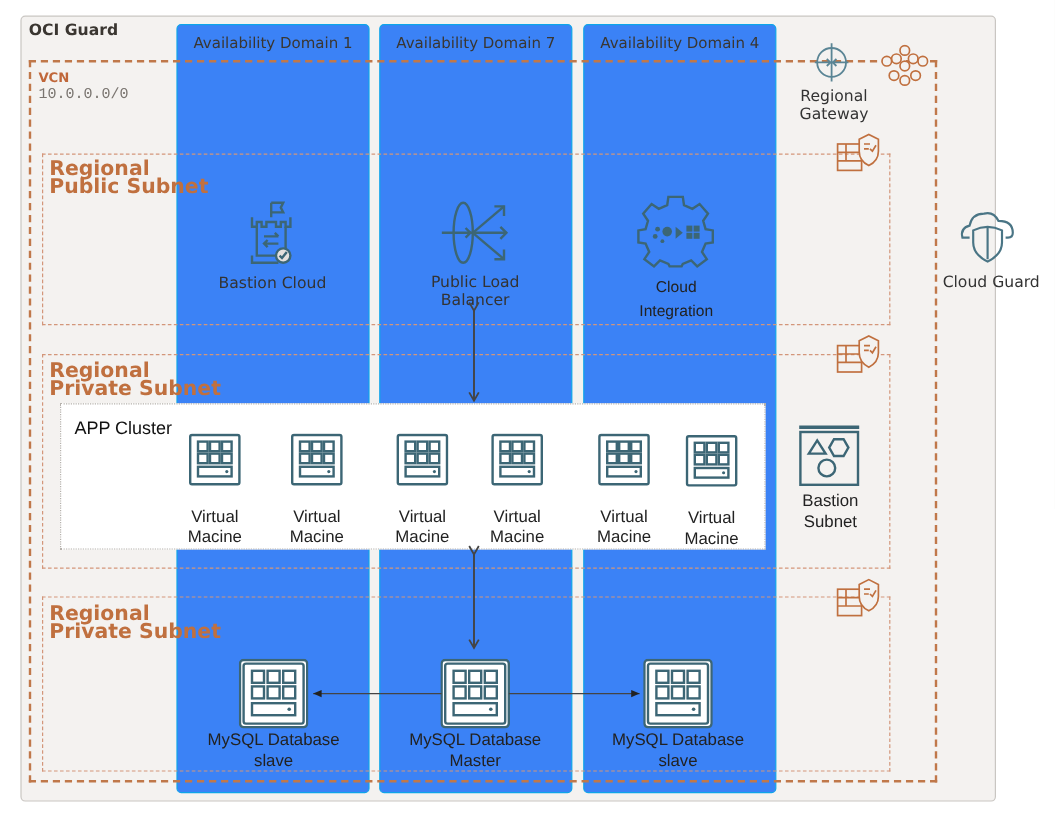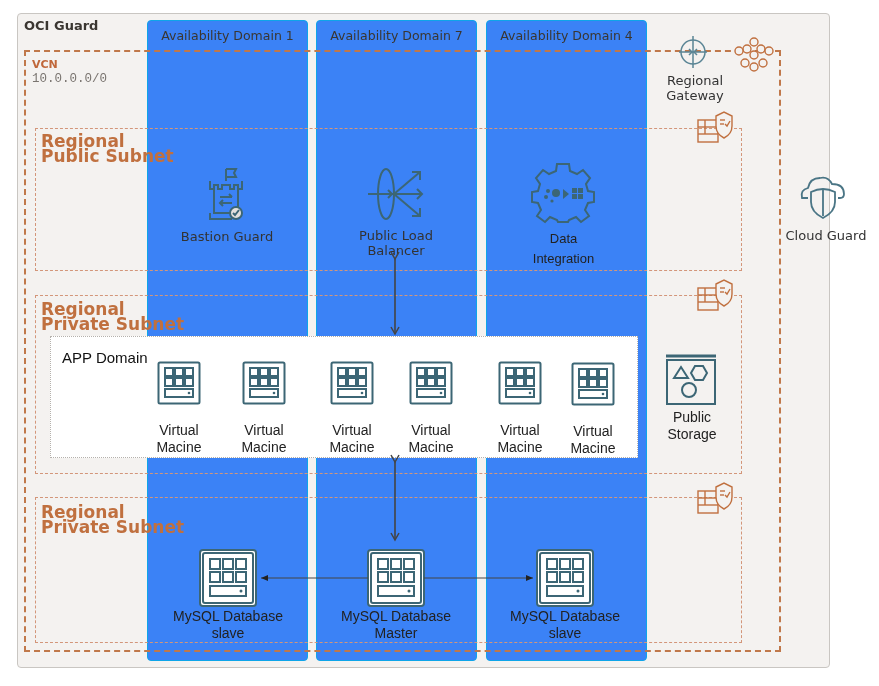--- a/index.html
+++ b/index.html
@@ -139,21 +139,21 @@
     <line x1="20" y1="2" x2="20" y2="14"></line>
     <path d="M20 2 L30 2 L28 6 L30 10 L20 10"></path>
     <path d="M4 14 L4 22 L8 22 L8 18 L12 18 L12 22 L16 22 L16 18 L24 18 L24 22 L28 22 L28 18 L32 18 L32 22 L36 22 L36 14"></path>
     <path d="M8 22 L8 46 L32 46 L32 22"></path>
     <path d="M4 46 L4 52 L26 52"></path>
     <path d="M14 30 L26 30 M23 27 L26 30 M14 36 L26 36 M17 33 L14 36 L17 39"></path>
     <circle cx="30" cy="46" r="6" fill="#e4e0dd"></circle>
     <path d="M27 46 L29 48 L33 43"></path>
   </g>
 </svg>
-<div class="abs label-dv" style="left:167px;top:229px;width:120px;">Bastion Guard</div>
+<div class="abs label-dv" style="left:167px;top:229px;width:120px;">Bastion Cloud</div>
 
 <svg class="abs" style="left:368px;top:166px;" width="58" height="56" viewBox="0 0 58 56">
   <g class="icon-teal" stroke-width="2">
     <ellipse cx="18" cy="28" rx="8" ry="25"></ellipse>
     <line x1="0" y1="28" x2="26" y2="28"></line>
     <path d="M20 24 L24 28 L20 32"></path>
     <line x1="26" y1="28" x2="52" y2="6"></line>
       <path d="M44 6 L52 6 L52 14"></path>
     <line x1="26" y1="28" x2="54" y2="28"></line>
       <path d="M49 23 L54 28 L49 33"></path>
@@ -176,21 +176,21 @@
       <circle cx="22" cy="38" r="1.6"></circle>
     <circle cx="26" cy="30" r="4"></circle>
     <path d="M33 26 L39 31 L33 36 Z"></path>
     <rect x="42" y="25" width="5" height="5"></rect>
       <rect x="48" y="25" width="5" height="5"></rect>
     <rect x="42" y="31" width="5" height="5"></rect>
       <rect x="48" y="31" width="5" height="5"></rect>
   </g>
 </svg>
 <div class="abs label" style="left:506px;top:230px;width:115px;font-size:13px;">
-  <div>Data</div>
+  <div>Cloud</div>
   <div style="margin-top:3px;">Integration</div>
 </div>
 
 <svg class="abs" style="left:800px;top:172px;" width="46" height="48" viewBox="0 0 46 48">
   <g stroke="#4a7585" fill="none" stroke-width="1.8">
     <path d="M8 26 L2 26 Q0 18 8 16 Q10 6 20 6 Q28 4 32 12 Q44 12 44 22 Q44 26 40 26 L38 26"></path>
     <path d="M11 20 Q23 14 35 20 L35 30 Q35 40 23 46 Q11 40 11 30 Z"></path>
     <line x1="23" y1="18" x2="23" y2="44"></line>
   </g>
 </svg>
@@ -199,26 +199,26 @@
 <svg class="abs" style="left:665px;top:354px;" width="52" height="52" viewBox="0 0 52 52">
   <g class="icon-teal" stroke-width="2">
     <line x1="1" y1="2" x2="51" y2="2" stroke-width="3"></line>
     <rect x="2" y="6" width="48" height="44"></rect>
     <path d="M9 24 L16 13 L23 24 Z"></path>
     <path d="M30 12 L38 12 L42 19 L38 26 L30 26 L26 19 Z"></path>
     <circle cx="24" cy="36" r="7"></circle>
   </g>
 </svg>
 <div class="abs label" style="left:650px;top:409px;width:84px;">
-  <div>Public</div>
-  <div>Storage</div>
+  <div>Bastion</div>
+  <div>Subnet</div>
 </div>
 
 <div class="abs cluster"></div>
-<div class="abs cluster-title">APP Domain</div>
+<div class="abs cluster-title">APP Cluster</div>
 
 <div id="vm-holder">
 <svg class="abs vm" style="left:157px;top:361px;" viewBox="0 0 44 44">
   <g stroke="#3c6675" fill="none" stroke-width="2">
     <rect x="1.5" y="1.5" width="41" height="41" rx="1.5"></rect>
     <rect x="8" y="7" width="8" height="8"></rect>
         <rect x="18" y="7" width="8" height="8"></rect>
         <rect x="28" y="7" width="8" height="8"></rect>
     <rect x="8" y="17" width="8" height="8"></rect>
         <rect x="18" y="17" width="8" height="8"></rect>

